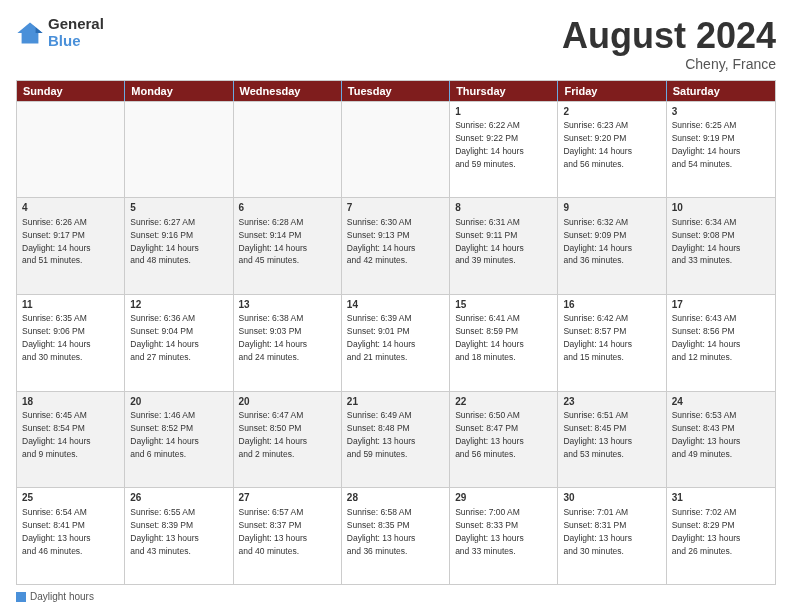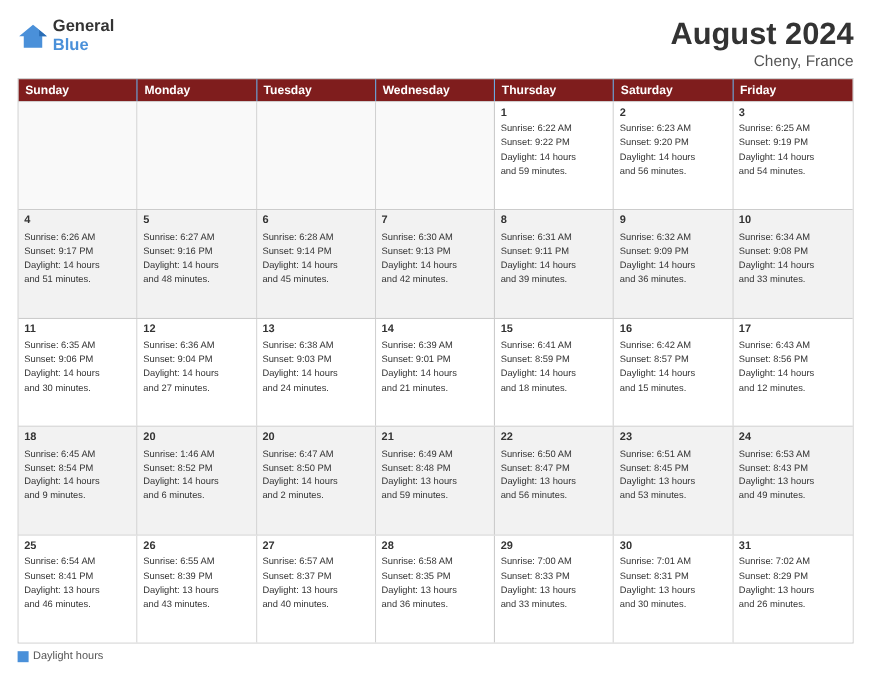--- a/index.html
+++ b/index.html
@@ -44,21 +44,21 @@
       color: #4a90d9;
     }
     .logo-icon {
       width: 28px;
       height: 28px;
     }
     .title-block {
       text-align: right;
     }
     .month-year {
-      font-size: 28px;
+      font-size: 36px;
       font-weight: bold;
       color: #333;
       line-height: 1.1;
     }
     .location {
       font-size: 14px;
       color: #555;
     }
     .calendar {
       flex: 1;
@@ -148,25 +148,25 @@
     <div class="title-block">
       <div class="month-year">August 2024</div>
       <div class="location">Cheny, France</div>
     </div>
   </div>
 
   <div class="calendar">
     <div class="cal-header">
     <div class="cal-header-cell">Sunday</div>
         <div class="cal-header-cell">Monday</div>
+        <div class="cal-header-cell">Wednesday</div>
         <div class="cal-header-cell">Tuesday</div>
-        <div class="cal-header-cell">Wednesday</div>
         <div class="cal-header-cell">Thursday</div>
+        <div class="cal-header-cell">Friday</div>
         <div class="cal-header-cell">Saturday</div>
-        <div class="cal-header-cell">Friday</div>
       </div>
     <div class="cal-body">
     <div class="cal-row">
           <div class="cal-cell empty"></div>
           <div class="cal-cell empty"></div>
           <div class="cal-cell empty"></div>
           <div class="cal-cell empty"></div>
           <div class="cal-cell"><span class="day-num">1</span><span class="cell-text" style="white-space: pre-line;">Sunrise: 6:22 AM
 Sunset: 9:22 PM
 Daylight: 14 hours

